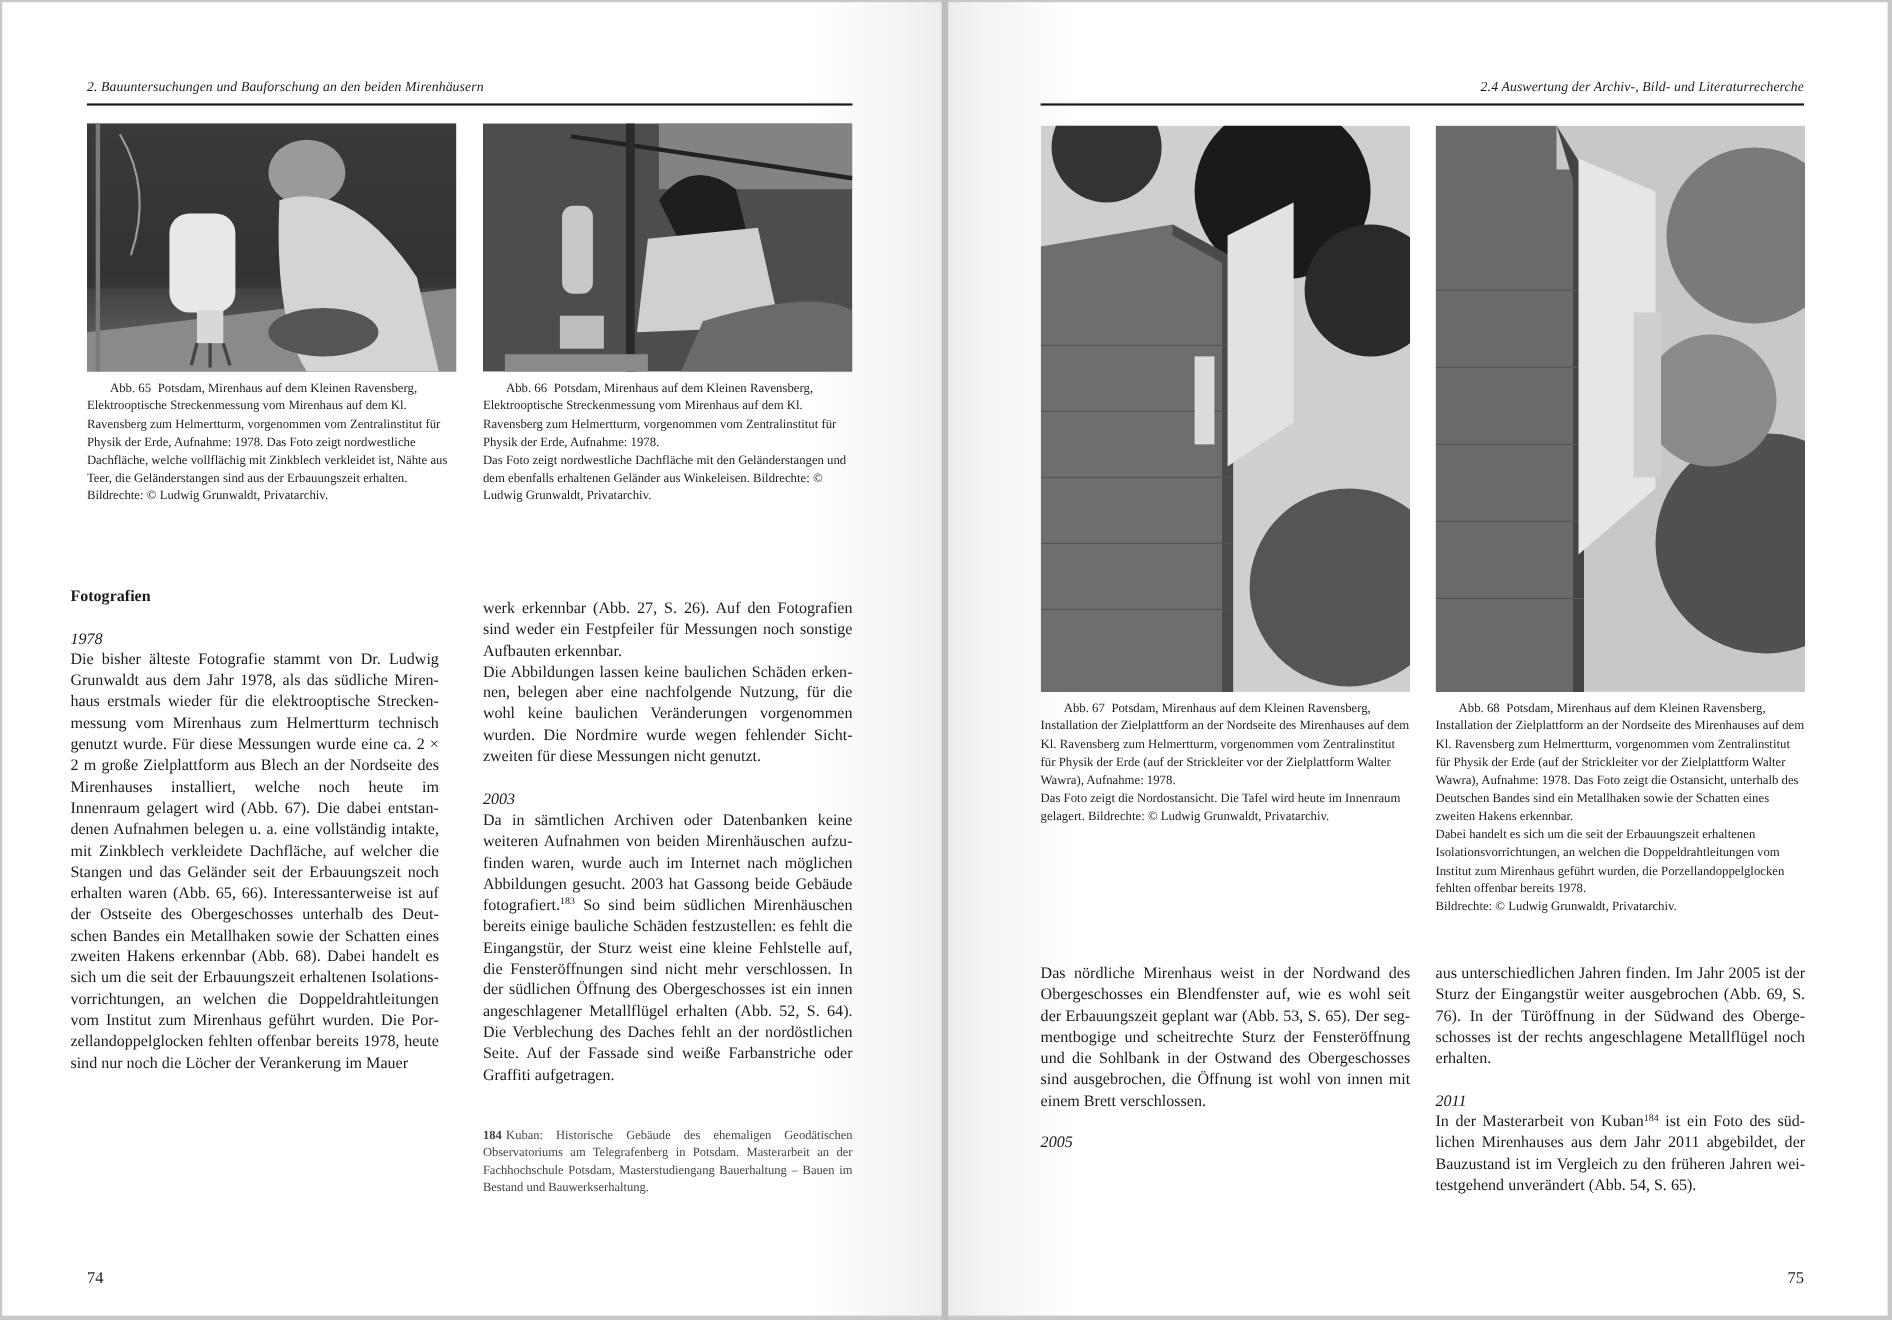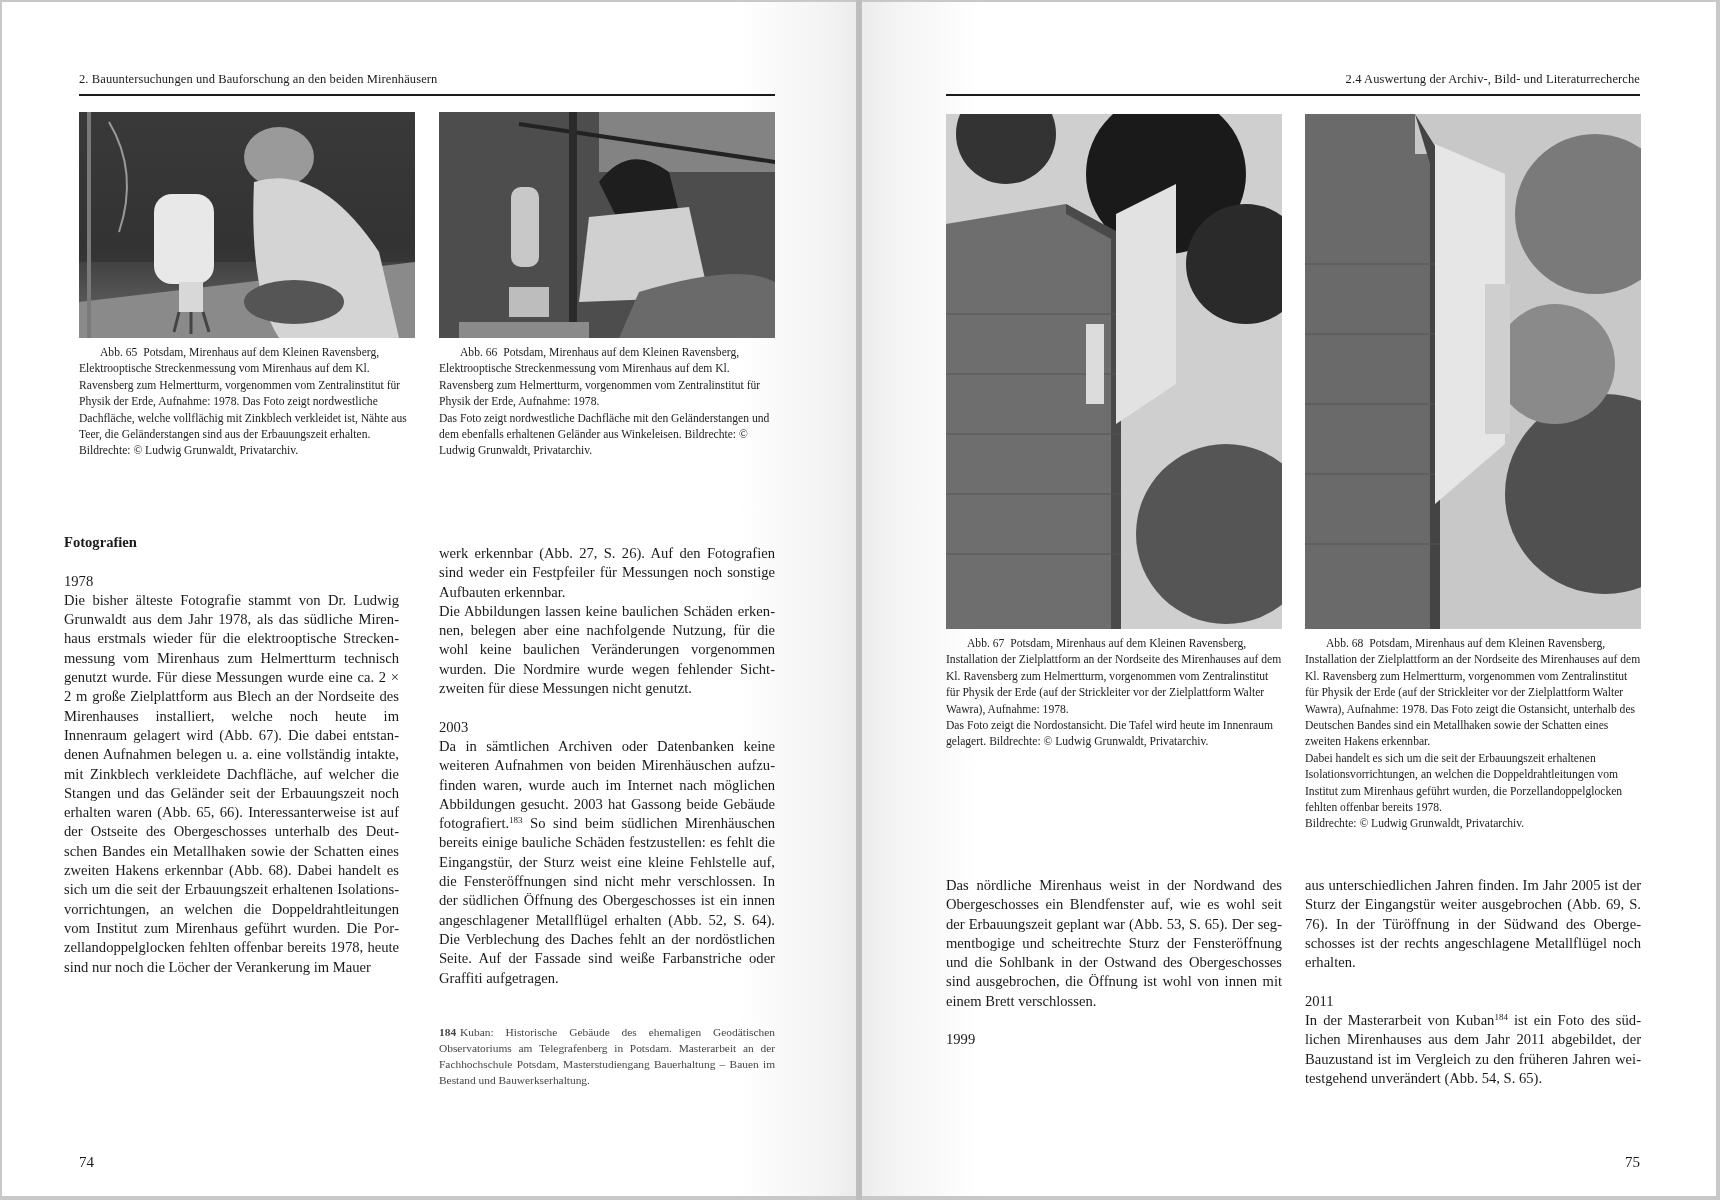--- a/index.html
+++ b/index.html
@@ -13,39 +13,39 @@
   .page {
     position: absolute; top: 2px; height: 1194px; background: #fff;
   }
   .page.left { left: 2px; width: 854px;
     background: linear-gradient(to right, #fff 0%, #fff 86%, #f4f4f4 96%, #ececec 100%); }
   .page.right { left: 862px; width: 854px;
     background: linear-gradient(to left, #fff 0%, #fff 86%, #f4f4f4 96%, #ececec 100%); }
   .gutter { position: absolute; left: 856px; top: 0; width: 6px; height: 1200px; background: #bdbdbd; }
 
   .running-head {
-    position: absolute; top: 70px; font-size: 12.5px; letter-spacing: 0.1px;
+    position: absolute; top: 70px; font-style: italic; font-size: 12.5px; letter-spacing: 0.1px;
   }
   .head-rule { position: absolute; top: 92px; height: 1.5px; background: #1a1a1a; }
 
   .photo { position: absolute; overflow: hidden; }
   .photo svg { width: 100%; height: 100%; display: block; }
 
   .caption {
     position: absolute; font-size: 11.6px; line-height: 16.4px; color: #222;
   }
   .caption .num { margin-right: 6px; margin-left: 21px; }
 
   .col {
     position: absolute; font-size: 14.6px; line-height: 19.3px; text-align: justify; hyphens: manual;
   }
   .col p { margin: 0; }
   .col .gap { height: 19.3px; }
   .col h3 { margin: 0; font-size: 14.6px; font-weight: bold; }
-  .col .year { }
+  .col .year { font-style: italic; }
   sup { font-size: 9px; line-height: 0; vertical-align: 5px; }
 
   .footnote {
     position: absolute; font-size: 11.4px; line-height: 16px; color: #444;
   }
   .footnote .fn-num { font-weight: bold; margin-right: 4px; }
 
   .folio { position: absolute; top: 1152px; font-size: 15px; }
 </style>
 </head>
@@ -174,21 +174,21 @@
   </div>
   <div class="caption" style="left:443px; top:634px; width:336px;">
     <span class="num">Abb. 68</span><span>Potsdam, Mirenhaus auf dem Kleinen Ravensberg, Installation der Zielplattform an der Nordseite des Mirenhauses auf dem Kl. Ravensberg zum Helmertturm, vorgenommen vom Zentralinstitut für Physik der Erde (auf der Strickleiter vor der Zielplattform Walter Wawra), Aufnahme: 1978. Das Foto zeigt die Ostansicht, unterhalb des Deutschen Bandes sind ein Metall­haken sowie der Schatten eines zweiten Hakens erkennbar.</span><br>
     <span>Dabei handelt es sich um die seit der Erbauungszeit erhaltenen Isolationsvorrichtungen, an welchen die Doppeldrahtleitungen vom Institut zum Mirenhaus geführt wurden, die Porzellan­doppelglocken fehlten offenbar bereits 1978.</span><br>
     <span>Bildrechte: © Ludwig Grunwaldt, Privatarchiv.</span>
   </div>
 
   <div class="col" style="left:84px; top:874px; width:336px;">
     <p>Das nördliche Mirenhaus weist in der Nordwand des Obergeschosses ein Blendfenster auf, wie es wohl seit der Erbauungszeit geplant war (Abb. 53, S. 65). Der seg­mentbogige und scheitrechte Sturz der Fensteröffnung und die Sohlbank in der Ostwand des Obergeschosses sind ausgebrochen, die Öffnung ist wohl von innen mit einem Brett verschlossen.</p>
     <div class="gap"></div>
-    <p class="year">1999</p>
+    <p class="year">2005</p>
   </div>
 
   <div class="col" style="left:443px; top:874px; width:336px;">
     <p>aus unterschiedlichen Jahren finden. Im Jahr 2005 ist der Sturz der Eingangstür weiter ausgebrochen (Abb. 69, S. 76). In der Türöffnung in der Südwand des Oberge­schosses ist der rechts angeschlagene Metallflügel noch erhalten.</p>
     <div class="gap"></div>
     <p class="year">2011</p>
     <p><span>In der Masterarbeit von Kuban</span><sup>184</sup><span> ist ein Foto des süd­lichen Mirenhauses aus dem Jahr 2011 abgebildet, der Bauzustand ist im Vergleich zu den früheren Jahren wei­testgehend unverändert (Abb. 54, S. 65).</span></p>
   </div>
 
   <div class="folio" style="right:76px;">75</div>

